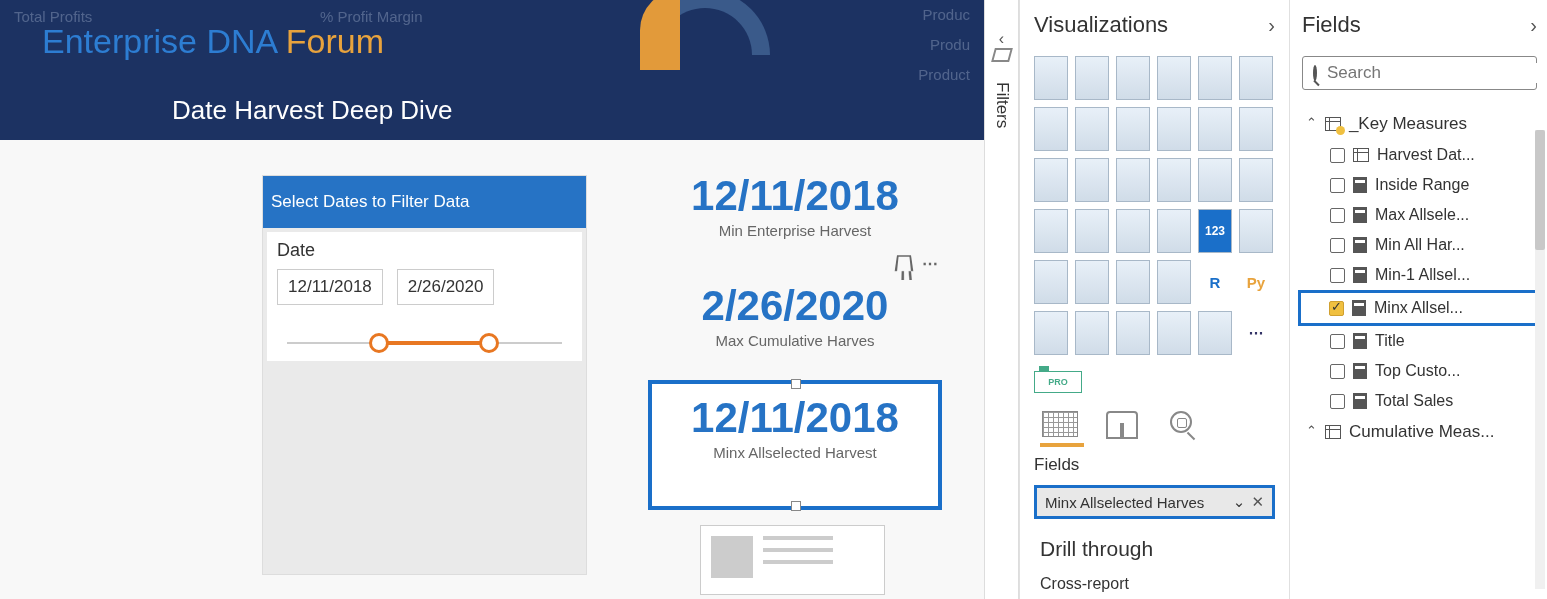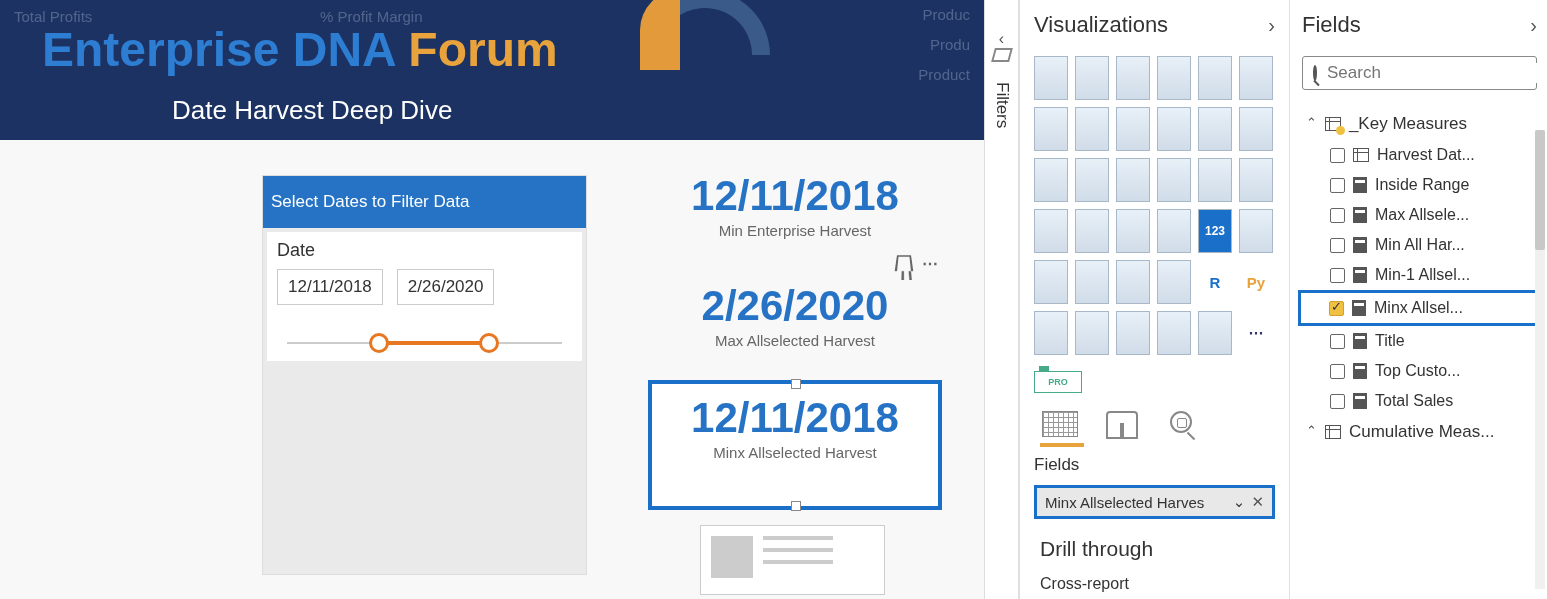--- a/index.html
+++ b/index.html
@@ -4,21 +4,21 @@
 <style>
 * { box-sizing: border-box; margin: 0; padding: 0; font-family: "Segoe UI", Arial, sans-serif; }
 body { width: 1547px; height: 599px; overflow: hidden; background: #fff; display: flex; }
 
 
 .canvas { flex: 1; position: relative; background: #f8f8f8; }
 .header-band { background: #1c3262; height: 140px; position: relative; overflow: hidden; padding: 0; }
 .bg-text { position: absolute; color: rgba(180,195,220,0.35); font-size: 15px; }
 .bg-gauge { position: absolute; top: -10px; left: 640px; width: 130px; height: 65px; border: 18px solid #3a5a8a; border-bottom: 0; border-top-left-radius: 90px; border-top-right-radius: 90px; }
 .bg-gauge::before { content:''; position:absolute; left:-18px; top:-18px; width:40px; height:80px; border-top-left-radius:90px; background:#e29a3a; }
-.title-main { position: absolute; top: 22px; left: 42px; font-size: 48px; font-weight: 700; color: #2d7dd2; }
+.title-main { position: absolute; top: 22px; left: 42px; font-size: 34px; font-weight: 400; color: #2d7dd2; }
 .title-main .accent { color: #e8a33d; }
 .subtitle { position: absolute; top: 95px; left: 172px; color: #fff; font-size: 26px; font-weight: 400; }
 
 .slicer { position: absolute; top: 175px; left: 262px; width: 325px; height: 400px; background: #eaeaea; border: 1px solid #ddd; }
 .slicer-header { background: #2673c5; color: #fff; padding: 16px 8px; font-size: 17px; }
 .slicer-body { background: #fff; margin: 4px; padding: 8px 10px; }
 .slicer-label { font-size: 18px; color: #333; margin-bottom: 8px; }
 .date-boxes { display: flex; gap: 14px; margin-bottom: 28px; }
 .date-box { border: 1px solid #ccc; padding: 7px 10px; font-size: 17px; color: #333; background:#fff; }
 .range-slider { position: relative; height: 20px; margin: 0 10px; }
@@ -135,21 +135,21 @@
     </div>
   </div>
 
   <div class="card" style="top:172px; left:650px; width:290px;">
     <div class="card-val">12/11/2018</div>
     <div class="card-lbl">Min Enterprise Harvest</div>
   </div>
 
   <div class="card" style="top:282px; left:650px; width:290px;">
     <div class="card-val">2/26/2020</div>
-    <div class="card-lbl">Max Allselected Harvest</div>
+    <div class="card-lbl">Max Cumulative Harves</div>
     <div class="card-icons">
       <div class="funnel-ic"></div>
       <div class="dots">⋯</div>
     </div>
   </div>
 
   <div class="card card-sel card-handles" style="top:380px; left:648px; width:294px; height:130px;">
     <div class="card-val">12/11/2018</div>
     <div class="card-lbl">Minx Allselected Harvest</div>
   </div>

